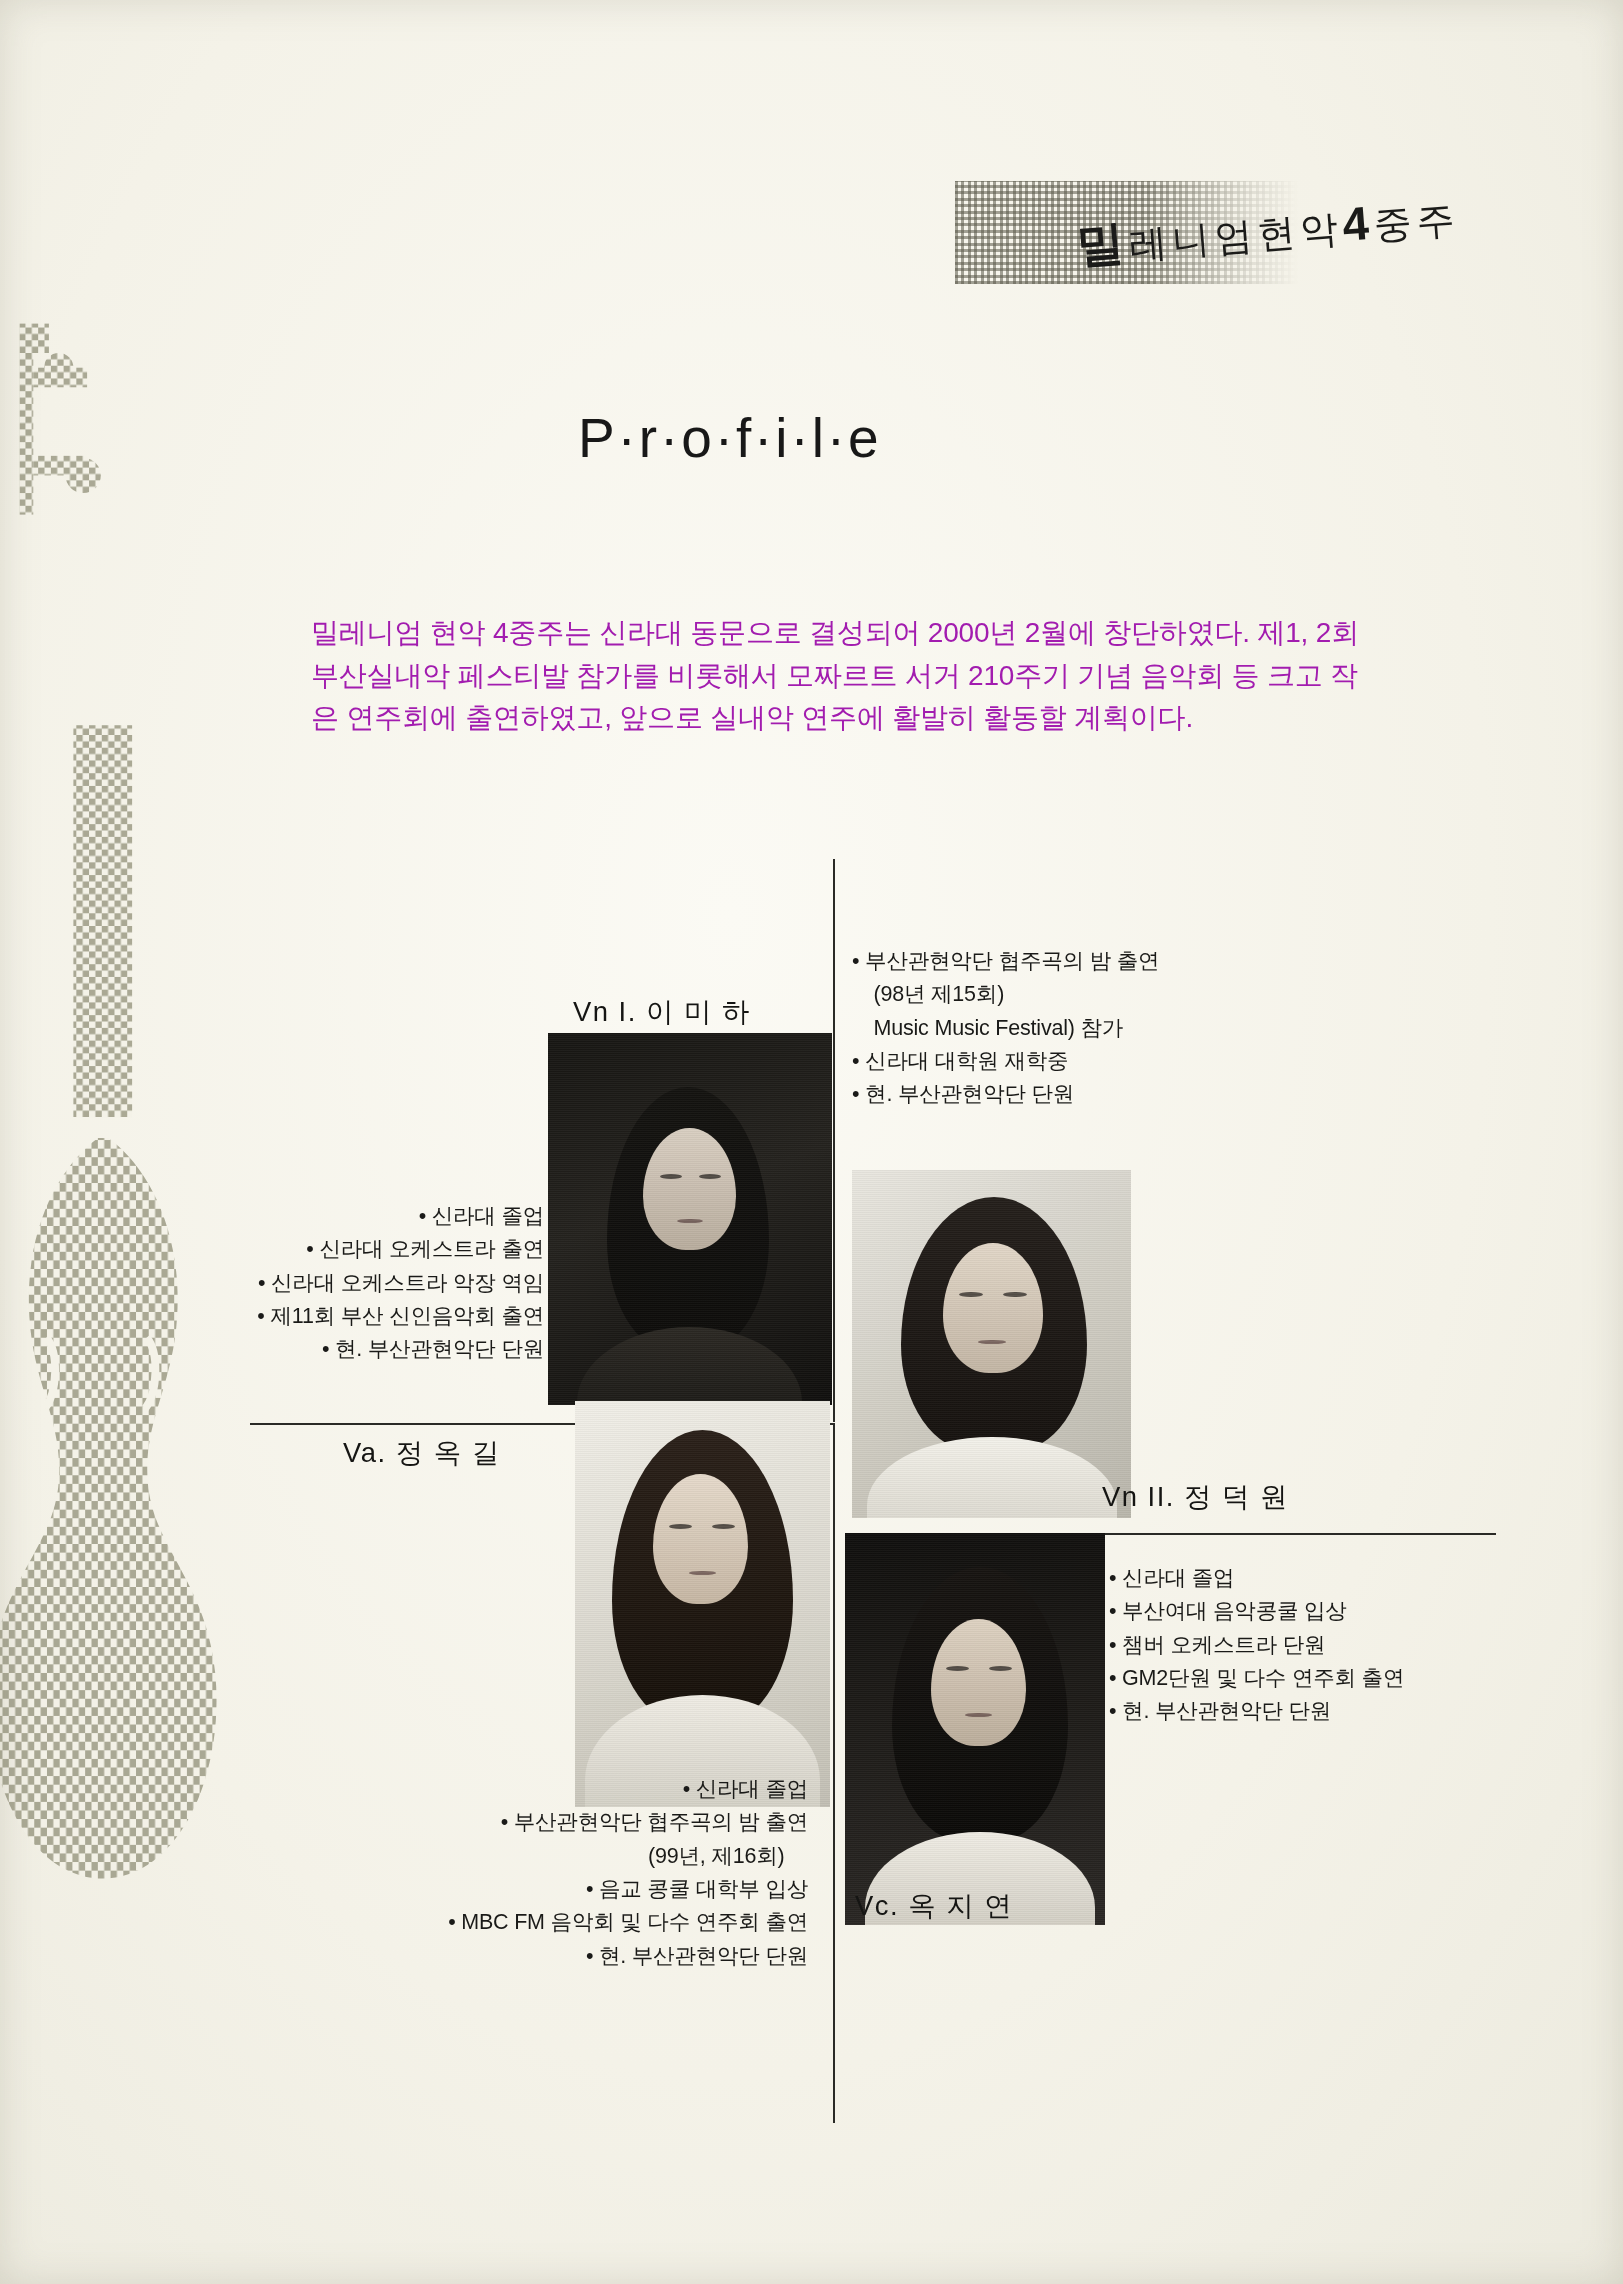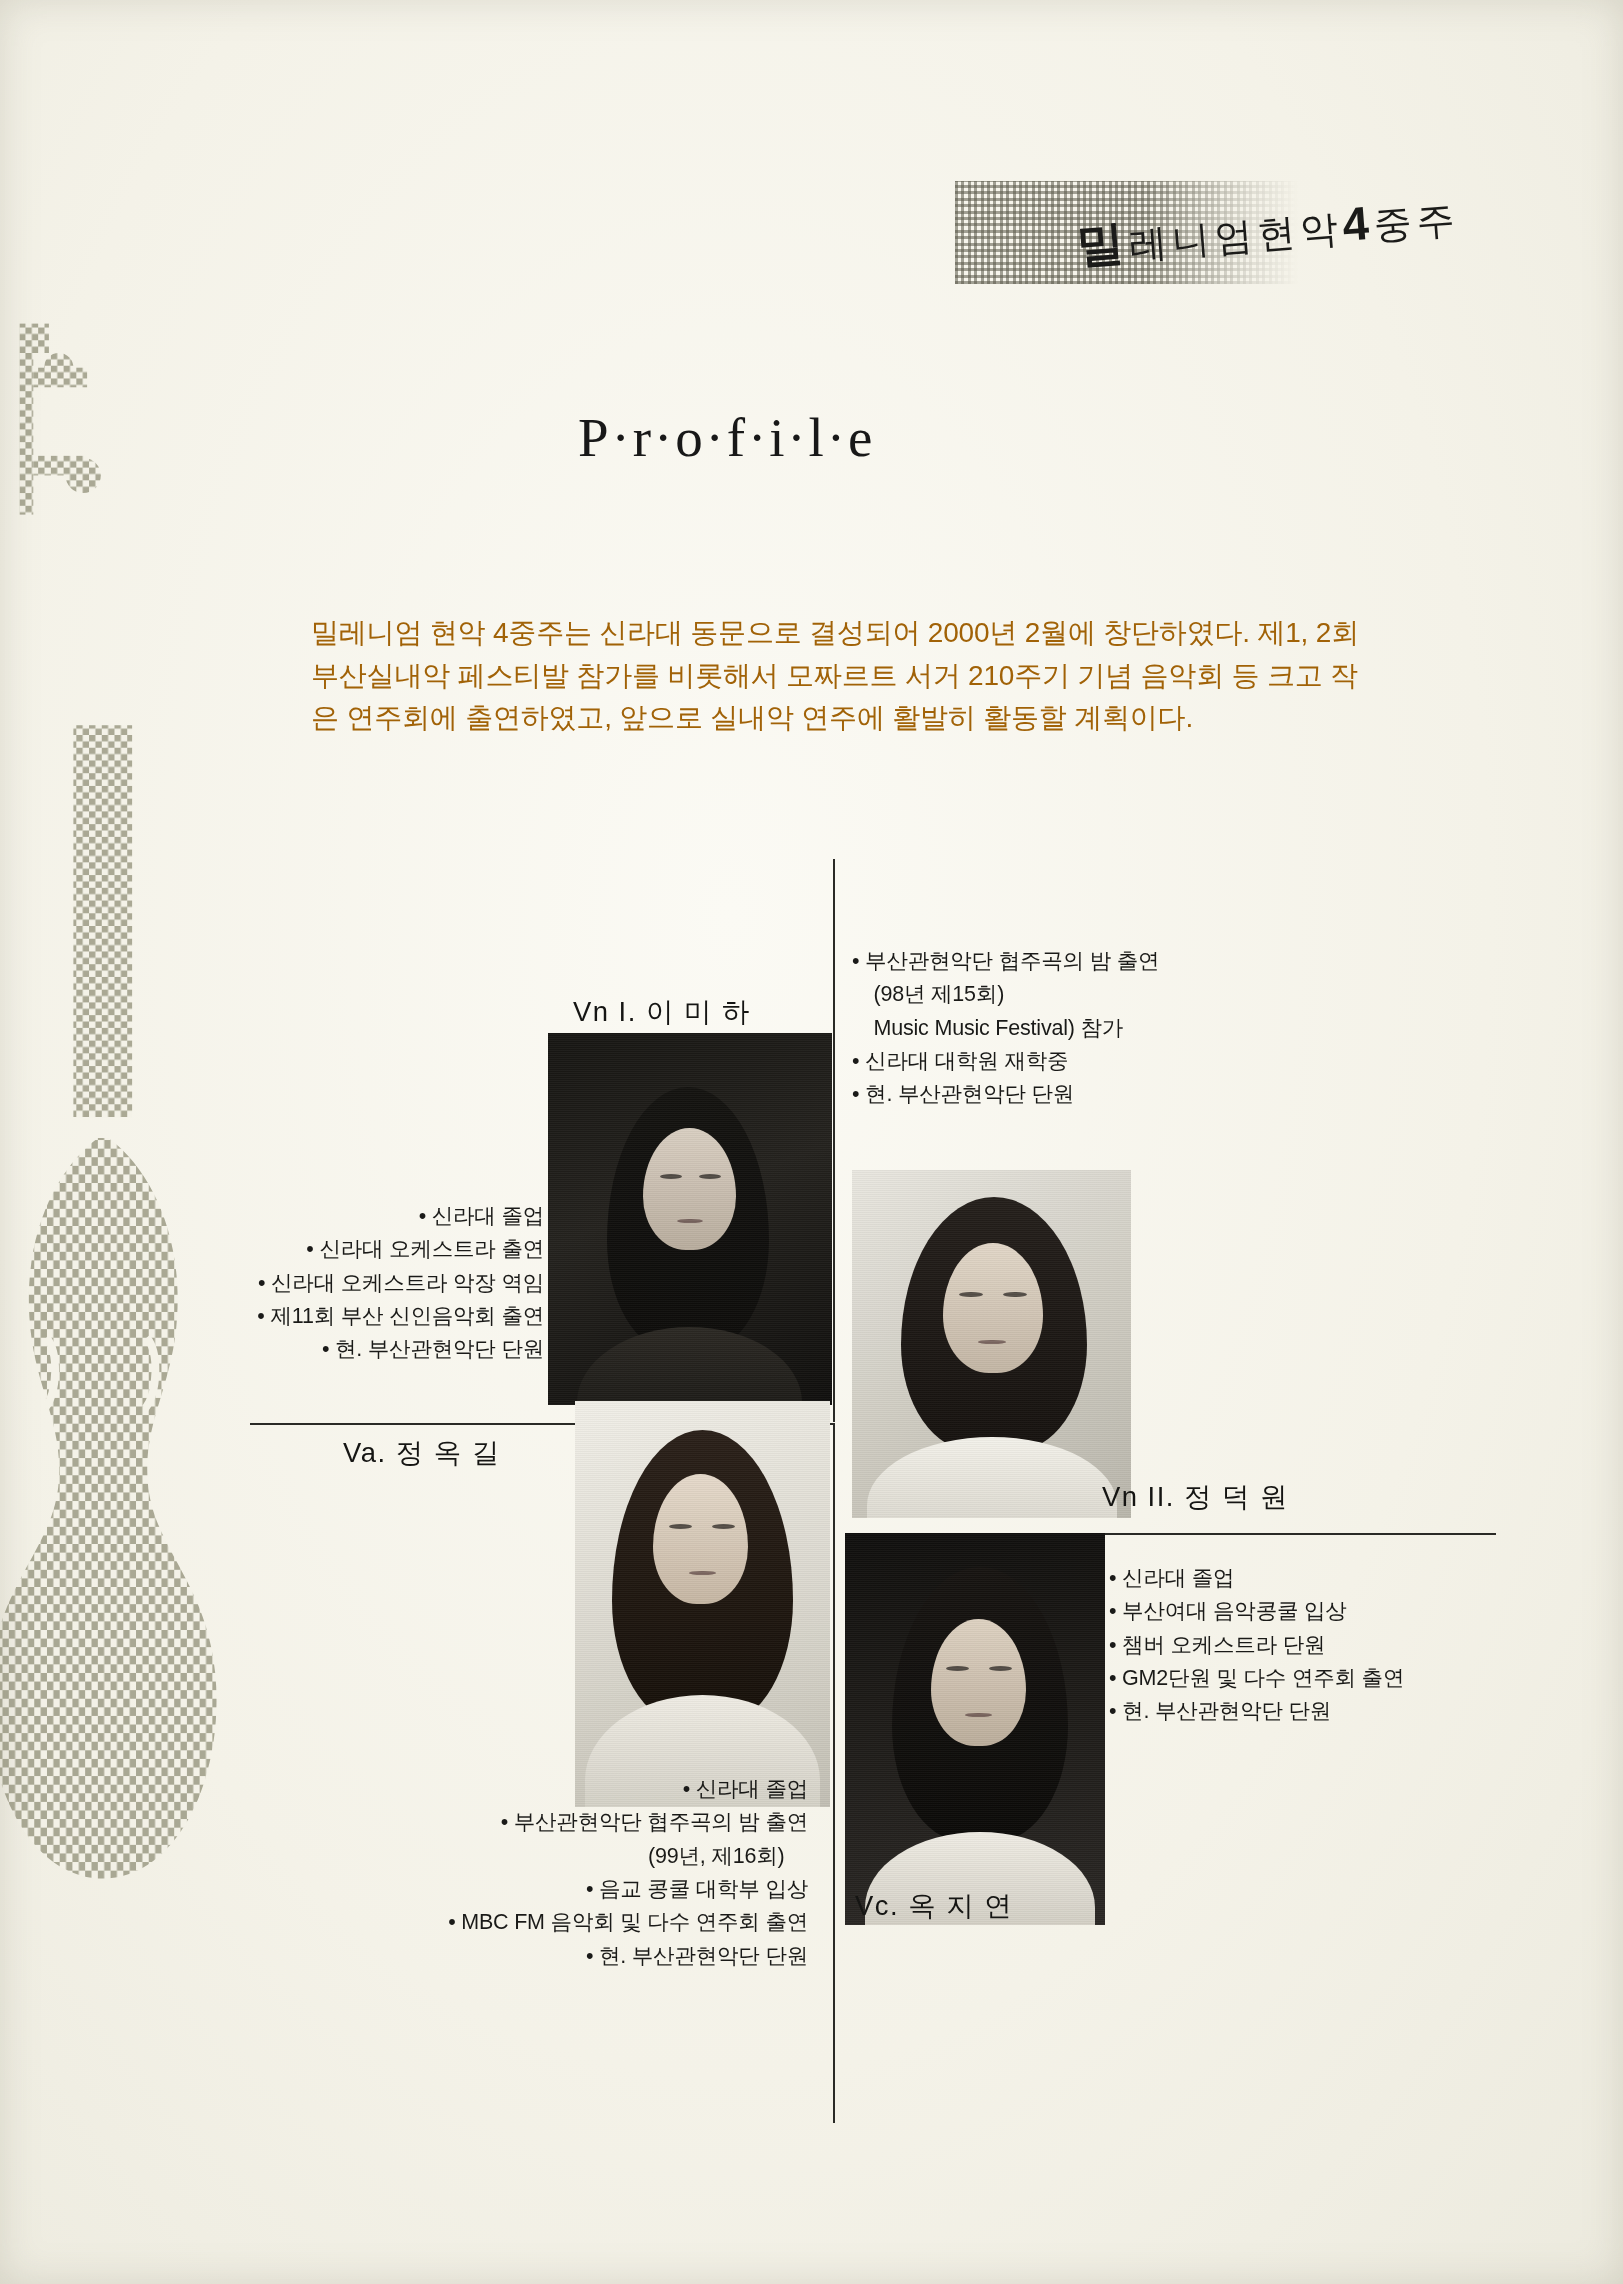--- a/index.html
+++ b/index.html
@@ -81,32 +81,32 @@
   }
 
   
   .profile-word {
     position: absolute;
     left: 578px;
     top: 406px;
     font-size: 55px;
     letter-spacing: 2.9px;
     color: #181818;
-    font-family: Liberation Serif, serif;
+    font-family: Liberation Sans, sans-serif;
   }
 
   
   .intro {
     position: absolute;
     left: 311px;
     top: 612px;
     width: 1068px;
     font-size: 28px;
     line-height: 1.52;
-    color: #a16207;
+    color: #a21caf;
     letter-spacing: -0.2px;
   }
   .intro p { margin: 0; }
 
   
   .vline {
     position: absolute;
     width: 2px;
     background: #2a2a26;
   }

